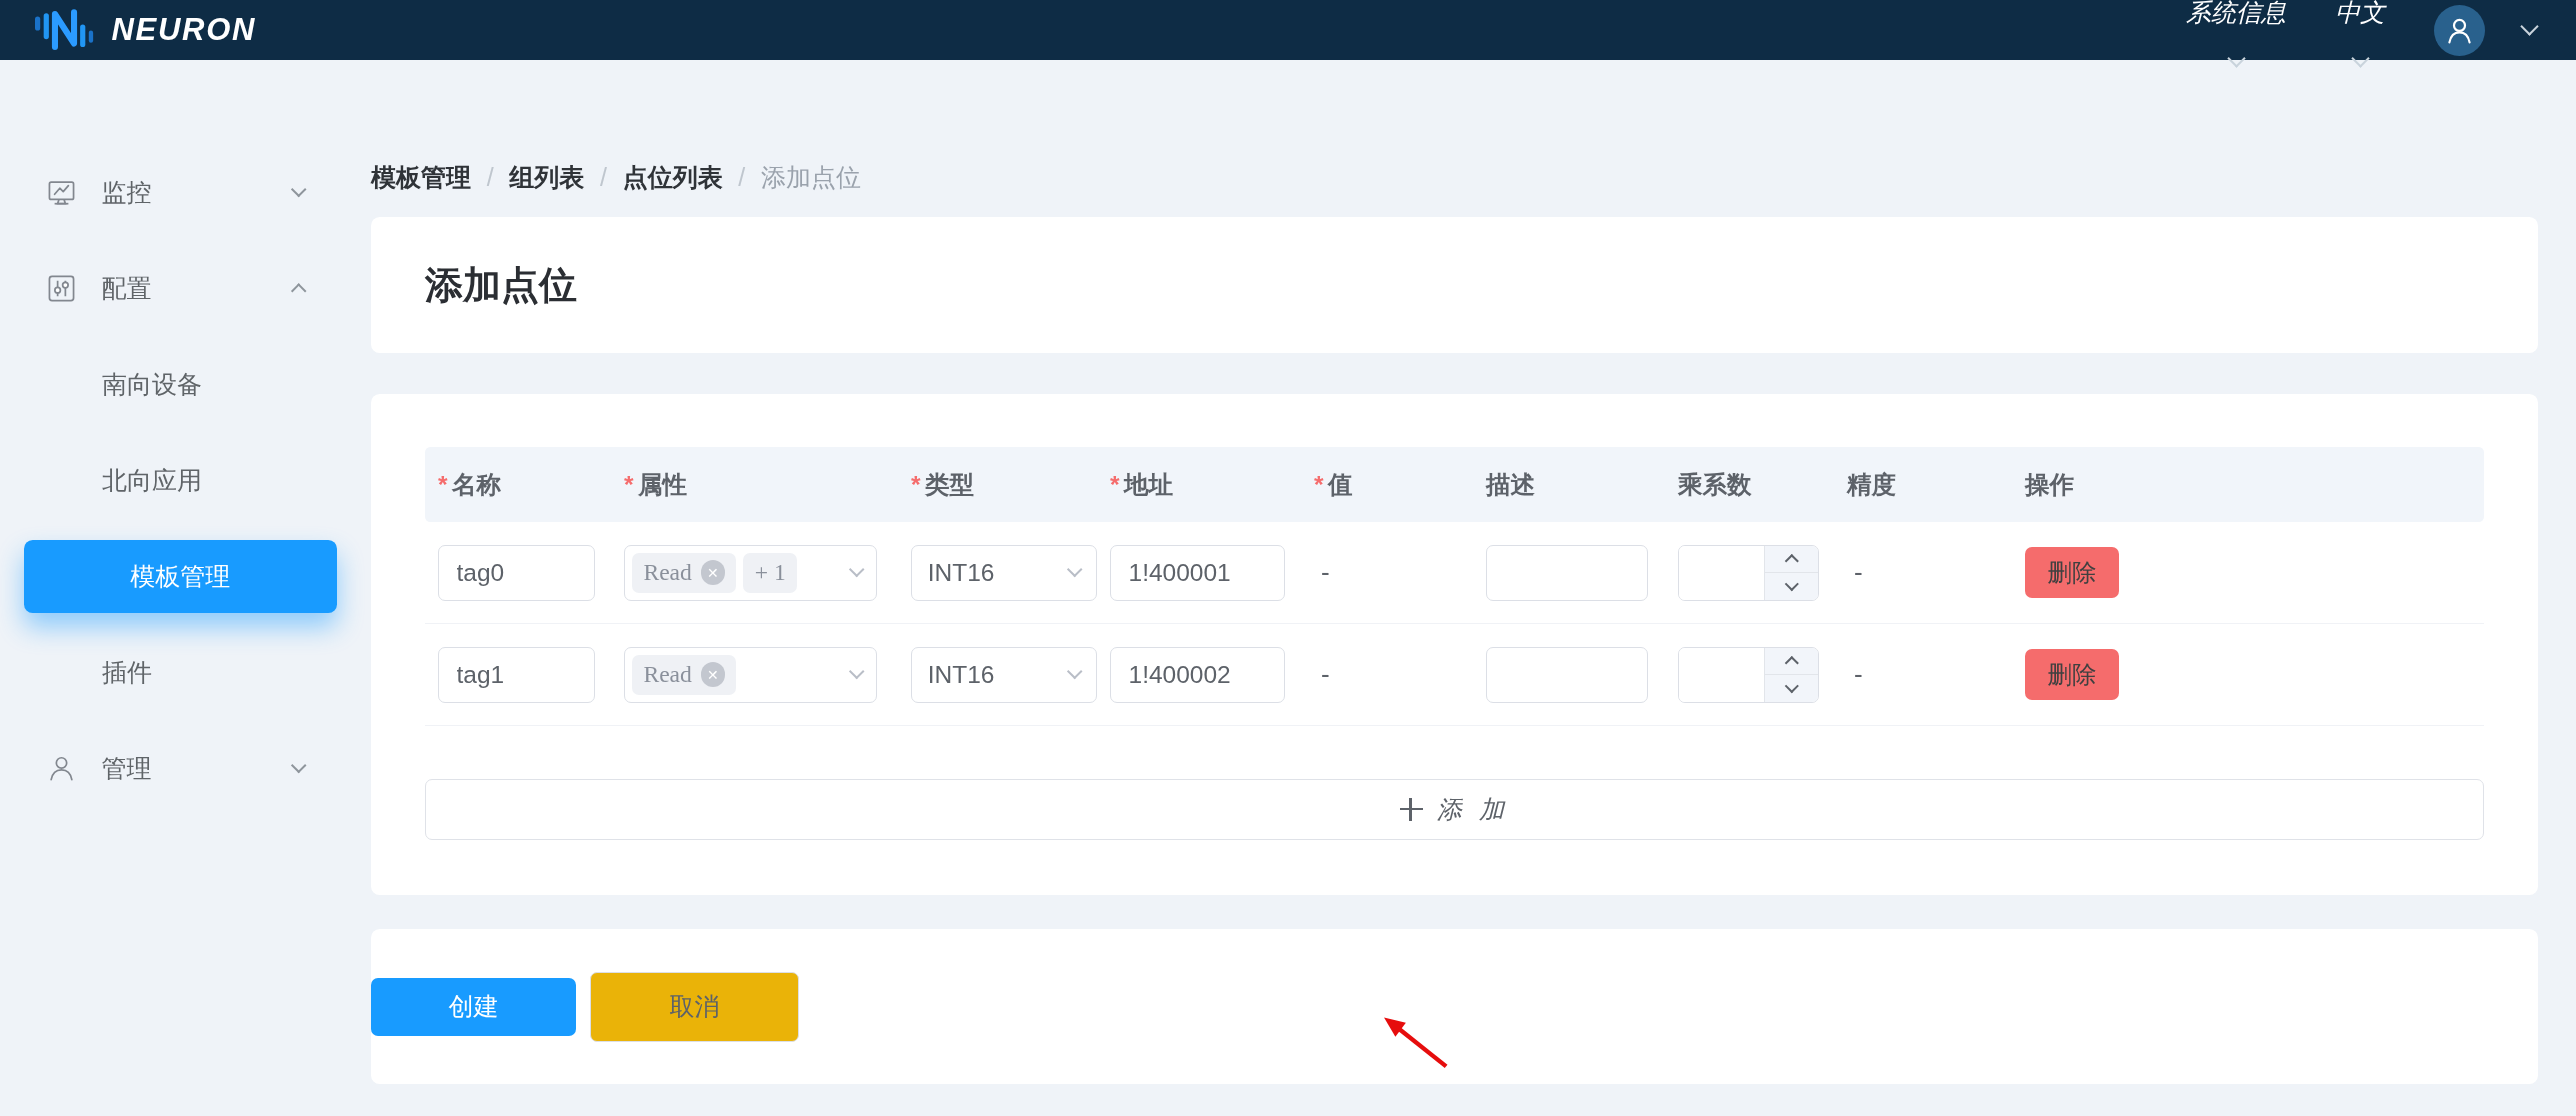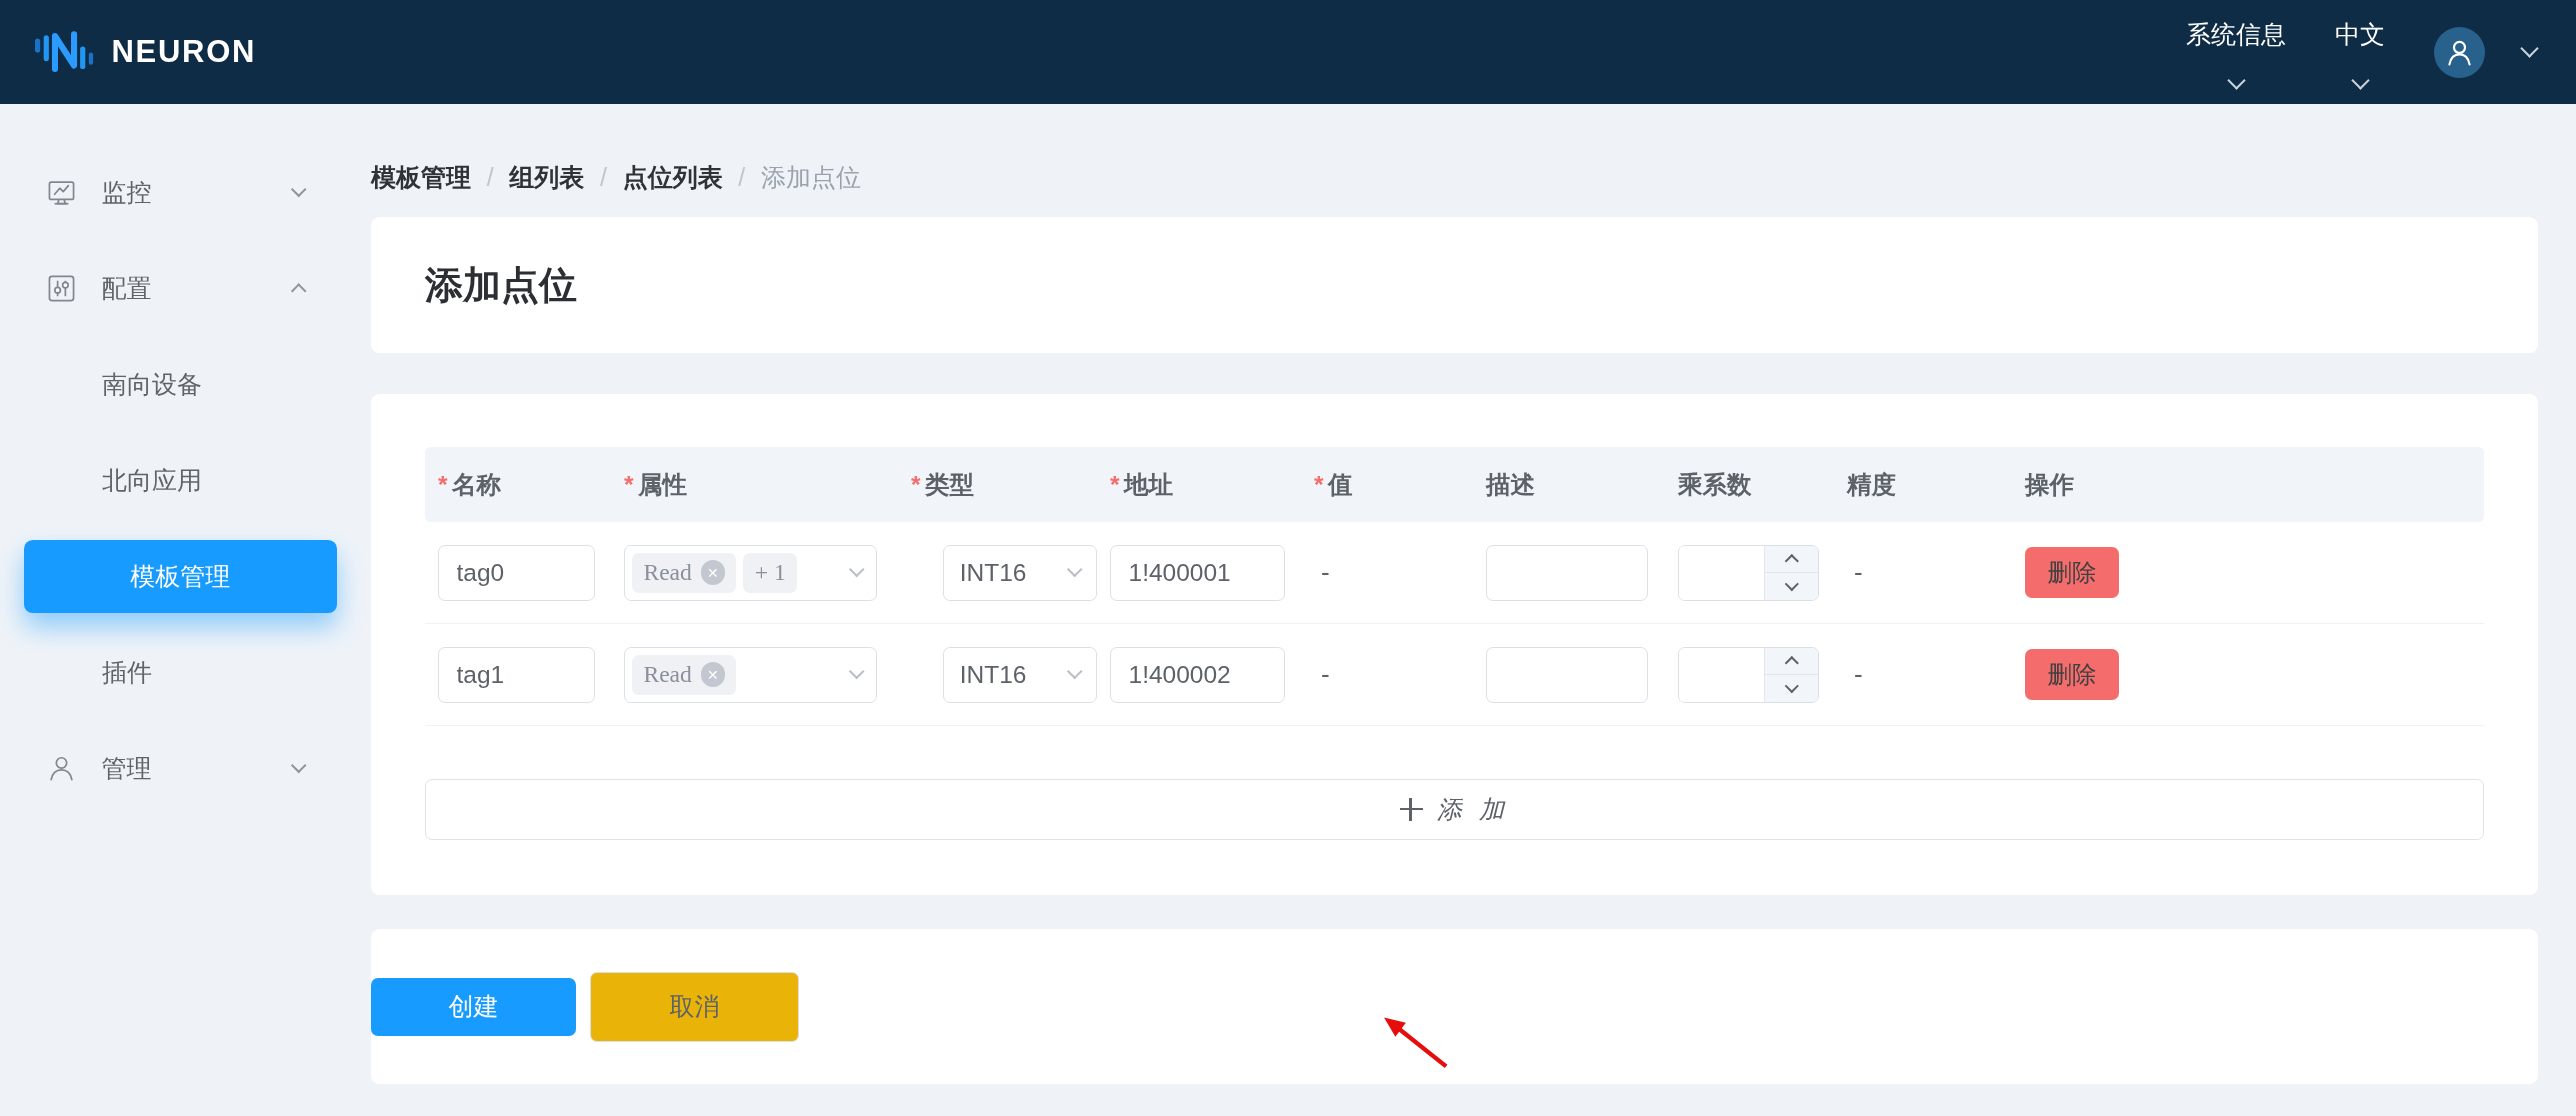--- a/index.html
+++ b/index.html
@@ -1,22 +1,22 @@
 <!DOCTYPE html>
 <html style="font-size:14px"><head>
 <meta charset="utf-8">
 <style>
   * { margin:0; padding:0; box-sizing:border-box; }
   html,body { width:2576px; height:1116px; }
   body { font-family:"Liberation Sans","DejaVu Sans",sans-serif; background:#eff3f8; }
   .app { position:relative; width:2576px; height:1116px; overflow:hidden; background:#eff3f8; }
 
   
-  .navbar { position:absolute; top:0; left:0; width:100%; height:104px; background:#0e2c45;
-            display:flex; align-items:center; padding:0 40px 0 35px; }
+  .navbar { position:absolute; top:0; left:0; width:100%; height:60px; background:#0e2c45;
+            display:flex; align-items:center; padding:0 40px 0 35px;font-style:italic; }
   .brand { display:flex; align-items:center; gap:17.5px; }
   .brand-text { color:#fff; font-size:31px; font-weight:600; letter-spacing:1.7px; }
   .nav-right { margin-left:auto; display:flex; align-items:center; color:#fff; font-size:25px; }
   .nav-item { display:flex; align-items:center; gap:30px; cursor:pointer;flex-direction:column; }
   .chev { width:13px; height:13px; border-right:2.6px solid #c9d3dc; border-bottom:2.6px solid #c9d3dc;
           transform:rotate(45deg); margin-top:-7px; }
   .gap56 { width:49px; } .gap44 { width:38px; }
   .avatar { width:51px; height:51px; border-radius:50%; background:#29618d;
             display:flex; align-items:center; justify-content:center; }
 
@@ -60,21 +60,21 @@
   .cell { padding-left:13px; display:flex; align-items:center; }
   .dash { font-size:26px; color:#5d6269; padding-left:7px; }
 
   .tin { height:56px; border:1.7px solid #dcdfe6; border-radius:7px; background:#fff;
          font-size:24.5px; color:#5d6269; padding:0 17.5px; outline:none;
          font-family:"Liberation Sans","DejaVu Sans",sans-serif; }
   .w-name { width:157px; } .w-addr { width:175px; } .w-desc { width:162px; }
 
   .select { height:56px; border:1.7px solid #dcdfe6; border-radius:7px; background:#fff;
             display:flex; align-items:center; justify-content:space-between; padding:0 15.7px; cursor:pointer; }
-  .w-type { width:198px;margin-left:32px; } .w-attr { width:253px; padding:0 14px 0 7px; }
+  .w-type { width:198px; } .w-attr { width:253px; padding:0 14px 0 7px; }
   .select-text { font-size:24.5px; color:#5d6269; }
   .sel-chev { width:11.4px; height:11.4px; border-right:2.2px solid #b9bec7; border-bottom:2.2px solid #b9bec7;
               transform:rotate(45deg); margin-top:-5.2px; flex:none; }
   .tags { display:flex; align-items:flex-start; gap:7px; }
   .tag { height:40px; background:#eff1f5; border-radius:7px; display:flex; align-items:center;
          gap:8.7px; padding:0 11.4px; font-size:23.6px; color:#8a909b;
          font-family:"Liberation Serif","DejaVu Serif",serif; }
   .tag-close { width:24.5px; height:24.5px; border-radius:50%; background:#c3c7cf; color:#fff;
                display:flex; align-items:center; justify-content:center; font-size:14px; cursor:pointer;
                font-family:"Liberation Sans",sans-serif; }

